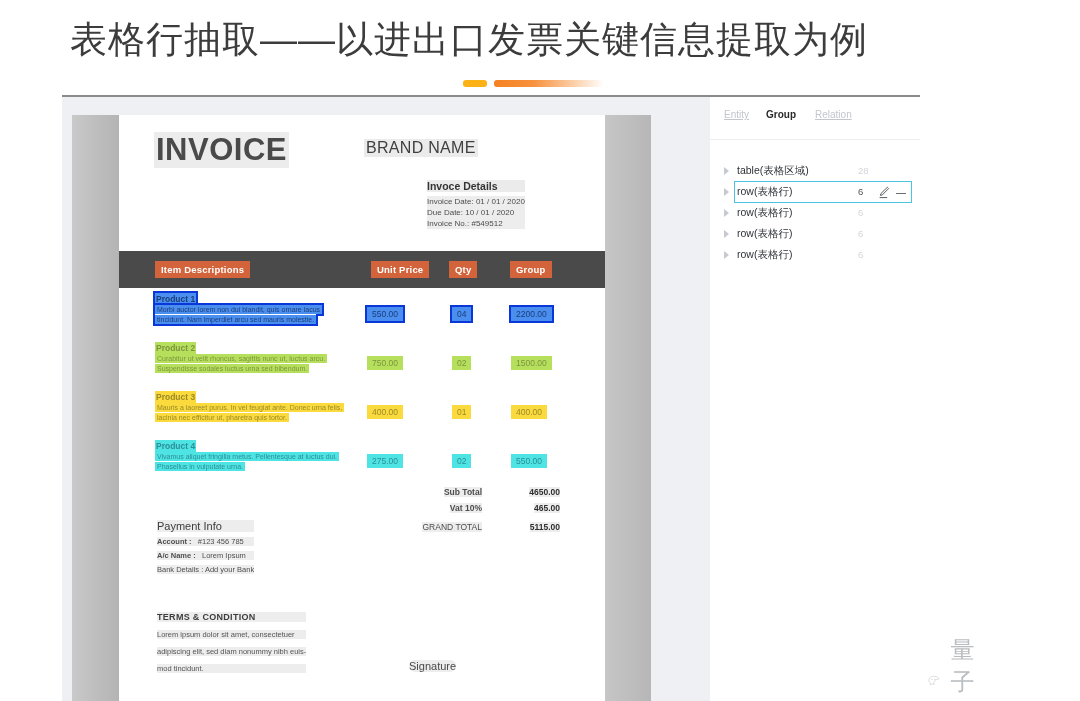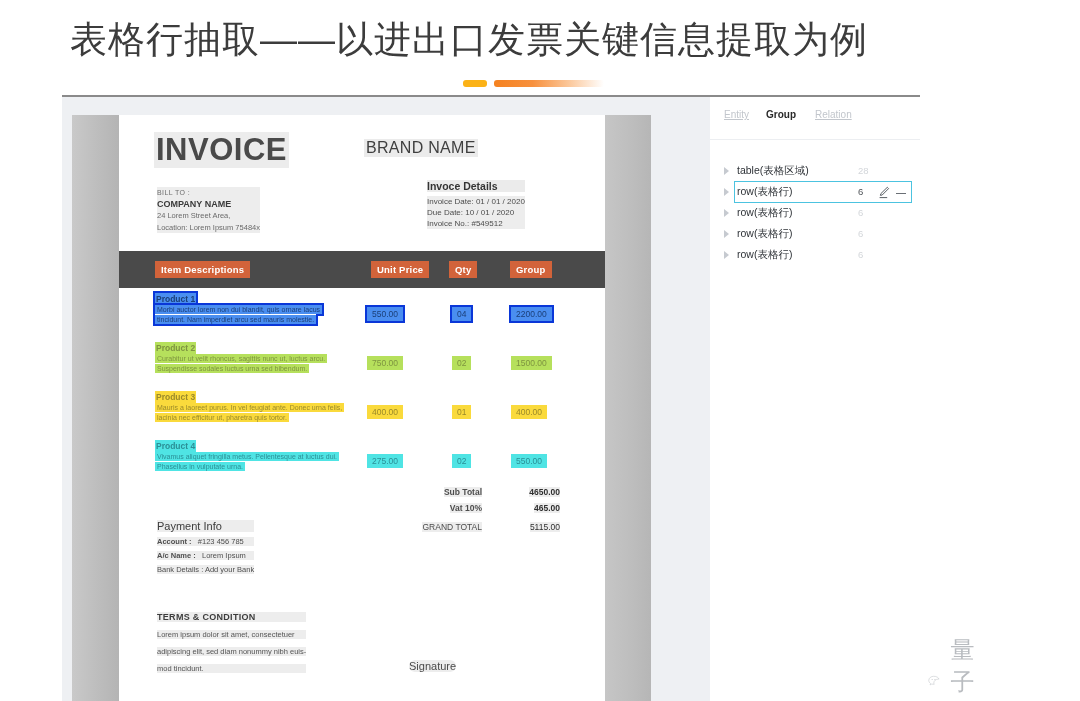--- a/index.html
+++ b/index.html
@@ -70,21 +70,21 @@
 
   .hl-blue  { background: #4a8ef0; color: #1b3f78; }
   .hl-green { background: #b6e05c; color: #7e9440; }
   .hl-yellow{ background: #fada3c; color: #9b8a2a; }
   .hl-cyan  { background: #4fe4e4; color: #2b8f96; }
   .bx { outline: 2px solid #0a37d8; }
 
   
   .tot { position: absolute; right: 45px; font-size: 8.5px; }
   .tot .lab { position: absolute; right: 78px; white-space: nowrap; color: #4d4d4d; background: #ededed; }
-  .tot .val { position: absolute; right: 0; white-space: nowrap; color: #2f2f2f; background: #ededed; }
+  .tot .val { position: absolute; right: 0; white-space: nowrap; color: #2f2f2f; background: #ededed; font-weight: bold; }
   .tot.b .lab, .tot.b .val { font-weight: 700; }
 
   
   .pay { position: absolute; left: 38px; top: 405px; }
   .pay .h { font-size: 11px; color: #3c3c3c; background: #ededed; }
   .pay .r { font-size: 7.5px; color: #4f4f4f; margin-top: 5px; background: #ededed; }
   .pay .r b { font-weight: 700; }
 
   
   .terms { position: absolute; left: 38px; top: 497px; }
@@ -137,26 +137,20 @@
 
     <div class="viewer">
       <div class="shade-left"></div>
       <div class="shade-right"></div>
 
       <div class="page">
 
         <div class="inv-title">INVOICE</div>
         <div class="brand">BRAND NAME</div>
 
-        <div class="billto">
-          <div class="l1">BILL TO :</div>
-          <div class="l2">COMPANY NAME</div>
-          <div class="l3">24 Lorem Street Area,</div>
-          <div class="l4">Location: Lorem Ipsum 75484x</div>
-        </div>
 
         <div class="invdet">
           <div class="h">Invoce Details</div>
           <div class="r">Invoice Date: 01 / 01 / 2020</div>
           <div class="r" style="margin-top:0">Due Date: 10 / 01 / 2020</div>
           <div class="r" style="margin-top:0">Invoice No.: #549512</div>
         </div>
 
         <div class="thead">
           <div class="th th-desc">Item Descriptions</div>

